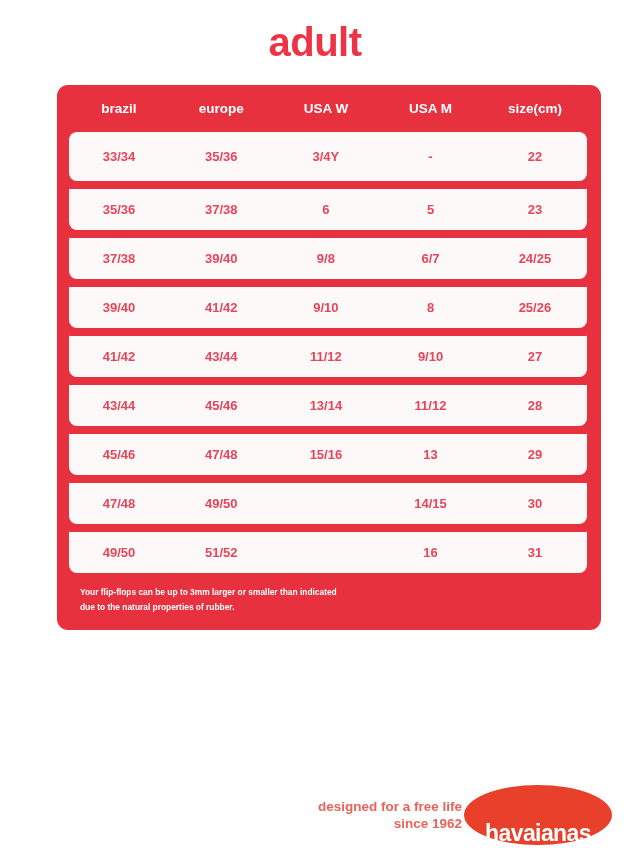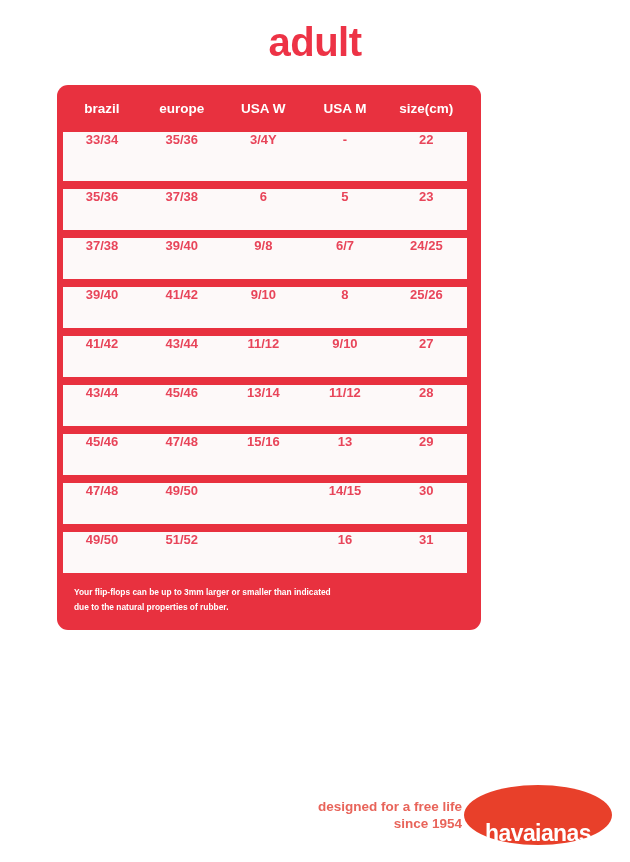--- a/index.html
+++ b/index.html
@@ -31,24 +31,24 @@
     letter-spacing: -0.5px;
     color: #ED3346;
     line-height: 1;
   }
 
   
   .card {
     position: absolute;
     left: 57px;
     top: 85px;
-    width: 424px;
+    width: 544px;
     background: #E8313F;
     border-radius: 11px;
-    padding: 0 14px 0 6px;
+    padding: 0 14px 0 12px;
     overflow: hidden;
   }
 
   .thead {
     display: flex;
     height: 47px;
     align-items: center;
   }
 
   .thead .cell {
@@ -57,23 +57,25 @@
     font-weight: 700;
     text-align: center;
   }
 
   .rows {
     display: block;
   }
 
   .trow {
     display: flex;
+    align-items: center;
     height: 49px;
     background: #FDF9F9;
     border-top: 8px solid #E8313F;
+    border-radius: 8px;
   }
   .trow:first-child { border-top: 0; }
 
   .trow .cell {
     color: #E8455A;
     font-size: 13px;
     font-weight: 700;
     text-align: center;
   }
 
@@ -228,20 +230,20 @@
     <div class="note">
       <div>Your flip-flops can be up to 3mm larger or smaller than indicated</div>
       <div>due to the natural properties of rubber.</div>
     </div>
 
   </div>
 
   <div class="footer">
     <div class="tagline">
       <div>designed for a free life</div>
-      <div>since 1954</div>
+      <div>since 1962</div>
     </div>
     <div class="logo">
       <span class="logo-text">havaianas</span>
     </div>
   </div>
 
 </div>
 
 </body></html>

